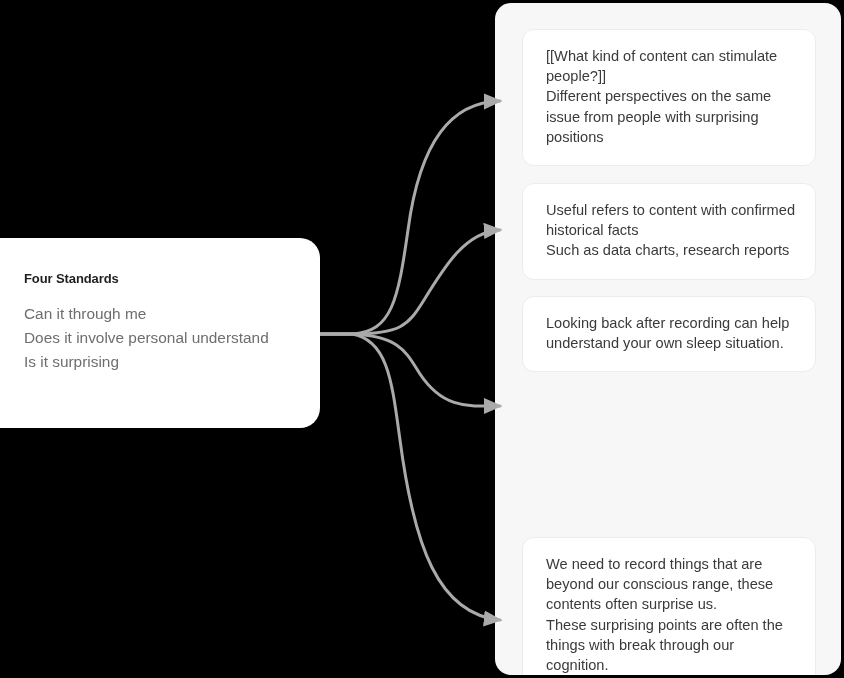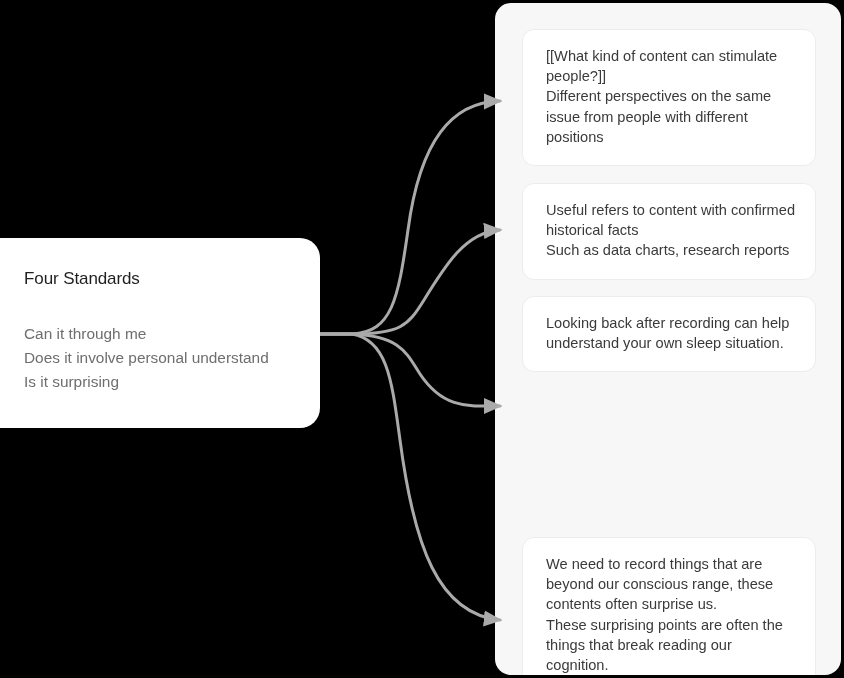--- a/index.html
+++ b/index.html
@@ -58,24 +58,24 @@
     top: 238px;
     width: 342px;
     height: 190px;
     background: #ffffff;
     border-radius: 20px;
     box-sizing: border-box;
     padding: 28px 24px 0 46px;
   }
   #main-card .title {
     color: #1f1f1f;
-    font-size: 17px;
-    font-weight: 400;
+    font-size: 13px;
+    font-weight: 700;
     letter-spacing: -0.1px;
-    margin: 0 0 30px 0;
+    margin: 0 0 10px 0;
     line-height: 26px;
   }
   #main-card .std-line {
     color: #6e6e6e;
     font-size: 15.4px;
     line-height: 24px;
     white-space: pre;
   }
 
   
@@ -90,35 +90,35 @@
 </style>
 </head>
 <body>
 
 <div id="stage">
 
   <div id="right-panel">
 
     <div class="detail-card" id="card-1">
       <div class="line">[[What kind of content can stimulate people?]]</div>
-      <div class="line">Different perspectives on the same issue from people with different positions</div>
+      <div class="line">Different perspectives on the same issue from people with surprising positions</div>
     </div>
 
     <div class="detail-card" id="card-2">
       <div class="line">Useful refers to content with confirmed historical facts</div>
       <div class="line">Such as data charts, research reports</div>
     </div>
 
     <div class="detail-card" id="card-3">
       <div class="line">Looking back after recording can help understand your own sleep situation.</div>
     </div>
 
     <div class="detail-card" id="card-4">
       <div class="line">We need to record things that are beyond our conscious range, these contents often surprise us.</div>
-      <div class="line">These surprising points are often the things that break reading our cognition.</div>
+      <div class="line">These surprising points are often the things with break through our cognition.</div>
     </div>
 
   </div>
 
   <svg id="connectors" viewBox="0 0 844 678" xmlns="http://www.w3.org/2000/svg">
     <defs>
       <marker id="arrow" markerWidth="7" markerHeight="7" refX="5.4" refY="3.1" orient="auto" markerUnits="strokeWidth">
         <path d="M0,0.4 L6.2,3.1 L0,5.8 Z" fill="#aaaaaa"></path>
       </marker>
     </defs>

